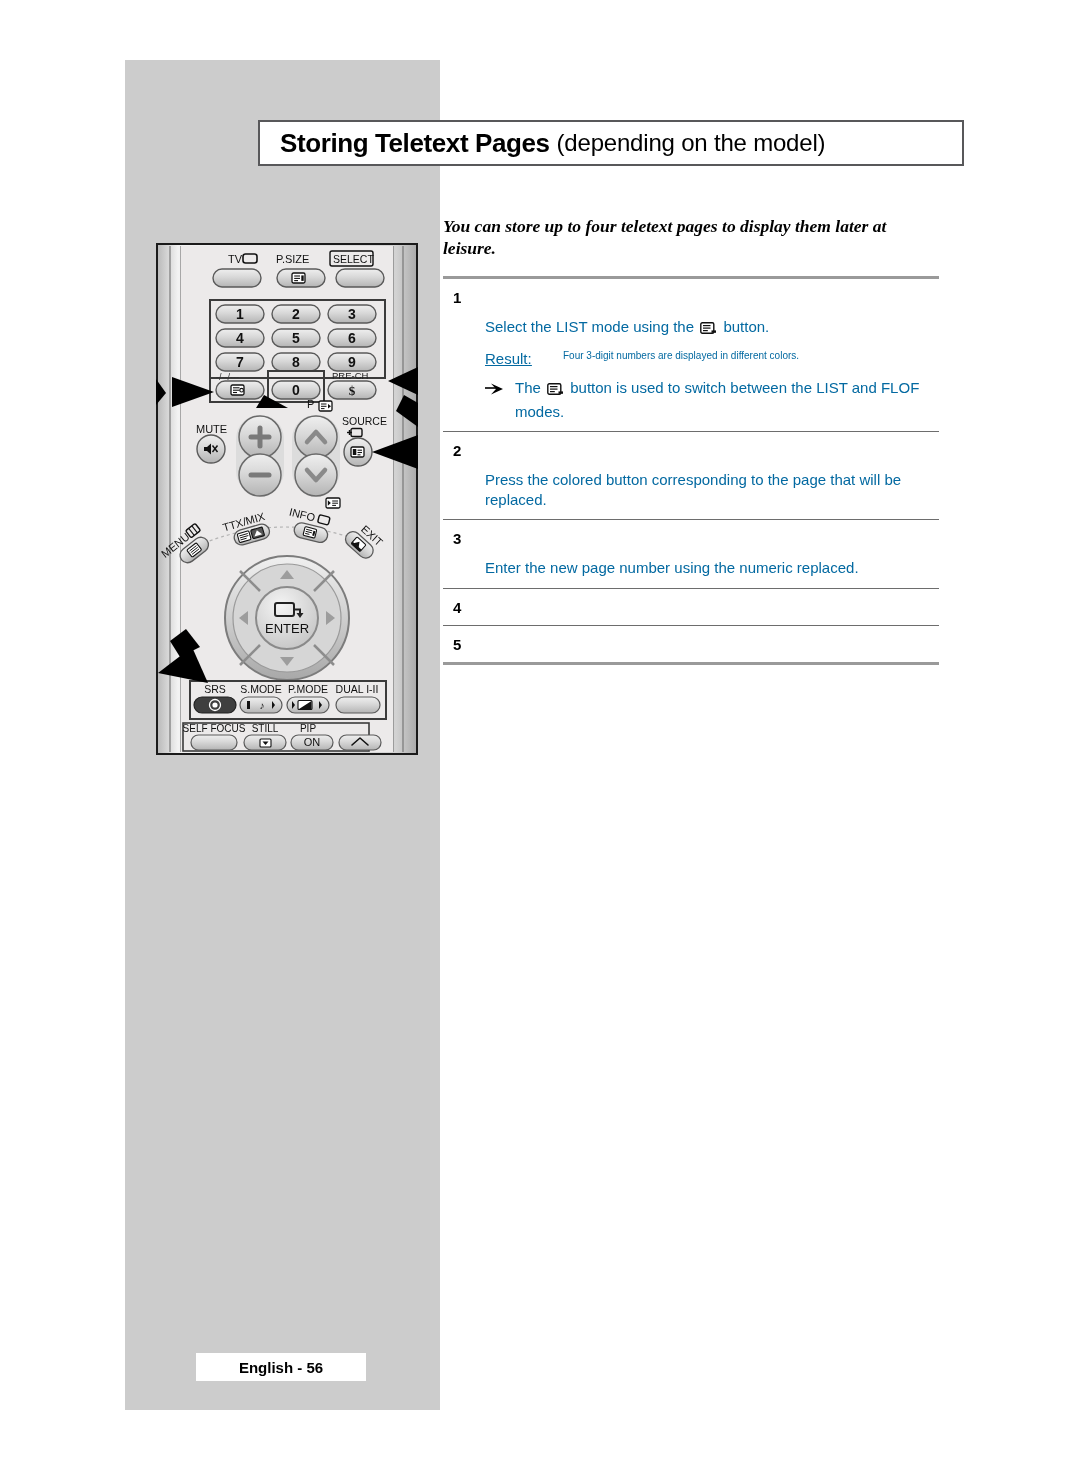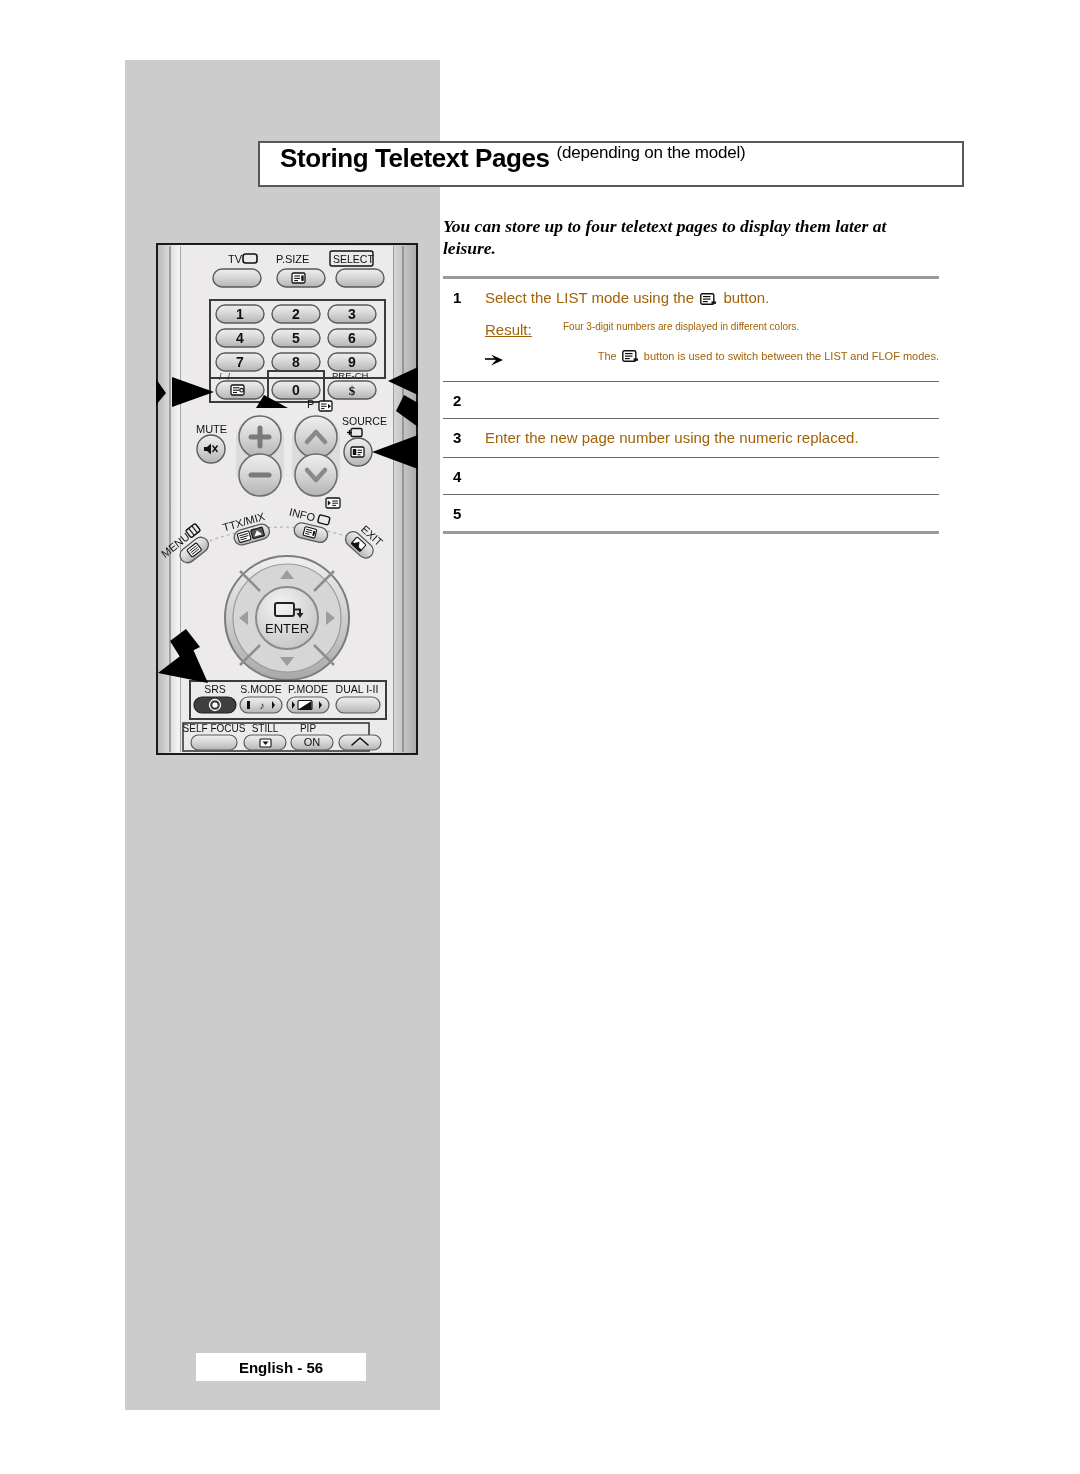--- a/index.html
+++ b/index.html
@@ -29,34 +29,33 @@
   #title-bar {
     position: absolute;
     left: 258px;
     top: 120px;
     width: 706px;
     height: 46px;
     background: #ffffff;
     border: 2px solid #58585a;
     box-sizing: border-box;
     display: flex;
-    align-items: flex-start;
+    align-items: center;
     padding-left: 20px;
     white-space: nowrap;
-    margin-top: 21px;
   }
   #title-main {
     font-size: 26px;
     font-weight: bold;
     letter-spacing: -0.4px;
     color: #000;
     font-family: "Liberation Sans", sans-serif;
   }
   #title-sub {
-    font-size: 17px;
+    font-size: 24px;
     font-weight: normal;
     color: #000;
     margin-left: 7px;
     letter-spacing: -0.2px;
   }
 
   
   #content {
     position: absolute;
     left: 443px;
@@ -95,21 +94,22 @@
     color: #000;
     text-align: left;
     padding-left: 10px;
     box-sizing: border-box;
     padding-top: 1px;
   }
   .step-body {
     flex: 1 1 auto;
     font-size: 15px;
     line-height: 1.35;
-    color: #a16207;
+    color: #0369a1;
+    margin-top: 29px;
   }
   .sub-line {
     display: flex;
     margin-top: 9px;
   }
   .sub-label {
     width: 78px;
     flex: 0 0 78px;
     font-size: 15px;
     text-decoration: underline;
@@ -119,21 +119,21 @@
 
   .note-line {
     display: flex;
     margin-top: 9px;
   }
   .note-arrow {
     width: 30px;
     flex: 0 0 30px;
     padding-top: 2px;
   }
-  .note-text { flex: 1 1 auto; font-size: 11px; line-height: 1.35; text-align: right; }
+  .note-text { flex: 1 1 auto; font-size: 15px; line-height: 1.35; }
 
   .b { font-weight: bold; }
 
   
   .ic {
     display: inline-block;
     vertical-align: -3px;
     margin: 0 2px;
   }
 
@@ -518,20 +518,21 @@
           <span>button is used to switch between the LIST and FLOF modes.</span>
         </div>
       </div>
     </div>
   </div>
 
   <div class="rule-thin"></div>
 
   <div class="step-row">
     <div class="step-num">2</div>
+    <div class="step-body">Press the colored button corresponding to the page that will be replaced.</div>
   </div>
 
   <div class="rule-thin"></div>
 
   <div class="step-row">
     <div class="step-num">3</div>
     <div class="step-body">Enter the new page number using the numeric replaced.</div>
   </div>
 
   <div class="rule-thin"></div>

